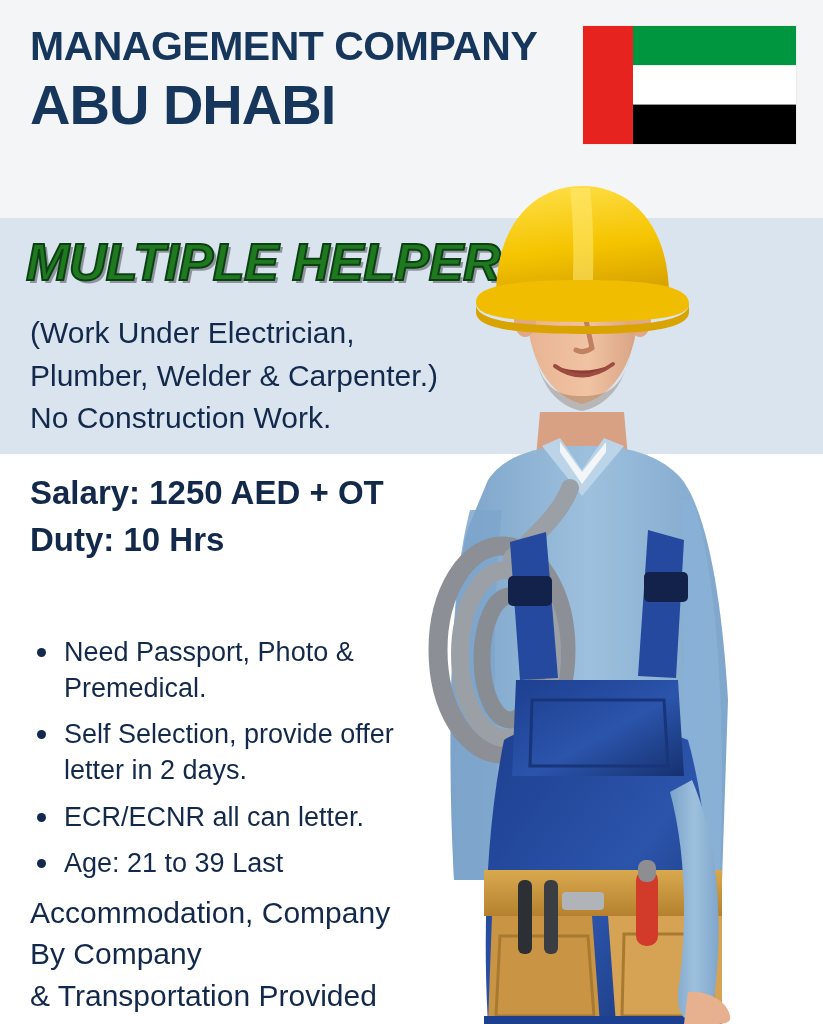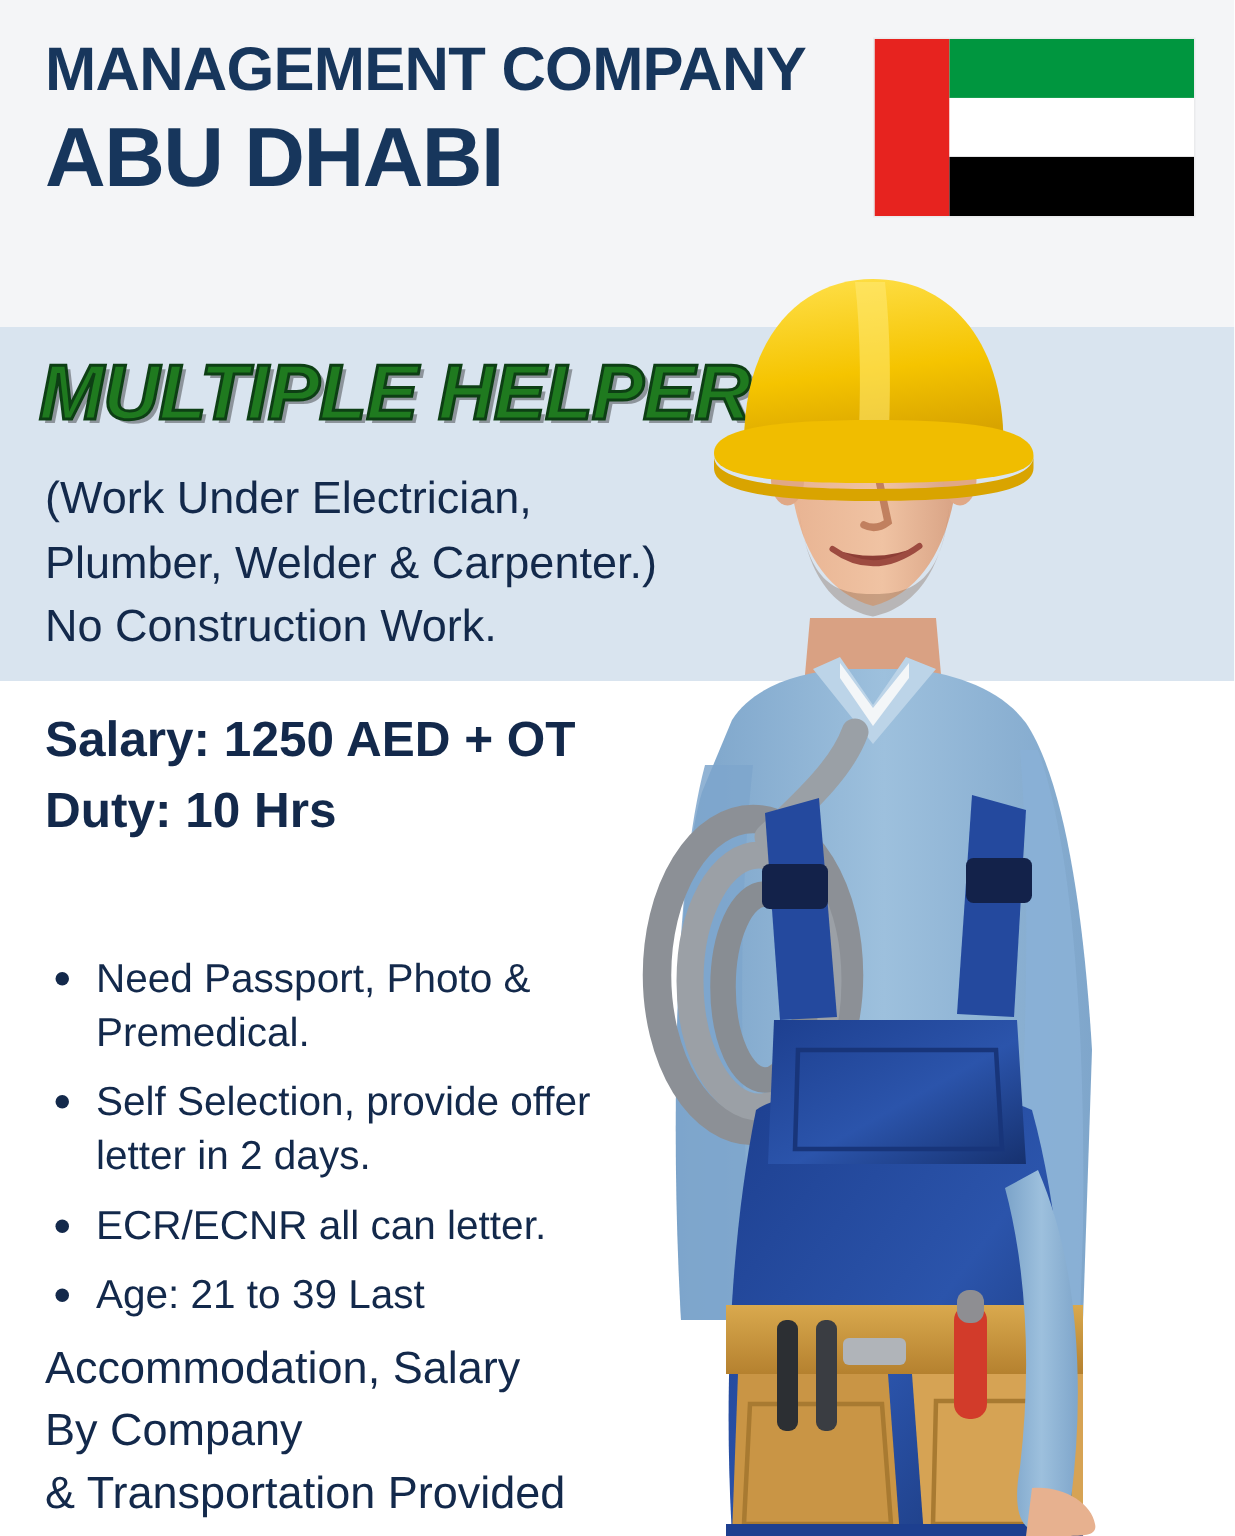--- a/index.html
+++ b/index.html
@@ -212,21 +212,21 @@
 
 
   <ul class="bullets">
     <li>Need Passport, Photo &amp; Premedical.</li>
     <li>Self Selection, provide offer letter in 2 days.</li>
     <li>ECR/ECNR all can letter.</li>
     <li>Age: 21 to 39 Last</li>
   </ul>
 
   <div class="footer-note">
-    <div>Accommodation, Salary</div>
+    <div>Accommodation, Company</div>
     <div>By Company</div>
     <div>&amp; Transportation Provided</div>
   </div>
 
   <div class="worker">
     <svg width="431" height="844" viewBox="0 0 431 844">
       <defs>
         <linearGradient id="skin" x1="0" y1="0" x2="1" y2="0">
           <stop offset="0%" stop-color="#e8b392"></stop>
           <stop offset="55%" stop-color="#f0c3a3"></stop>

